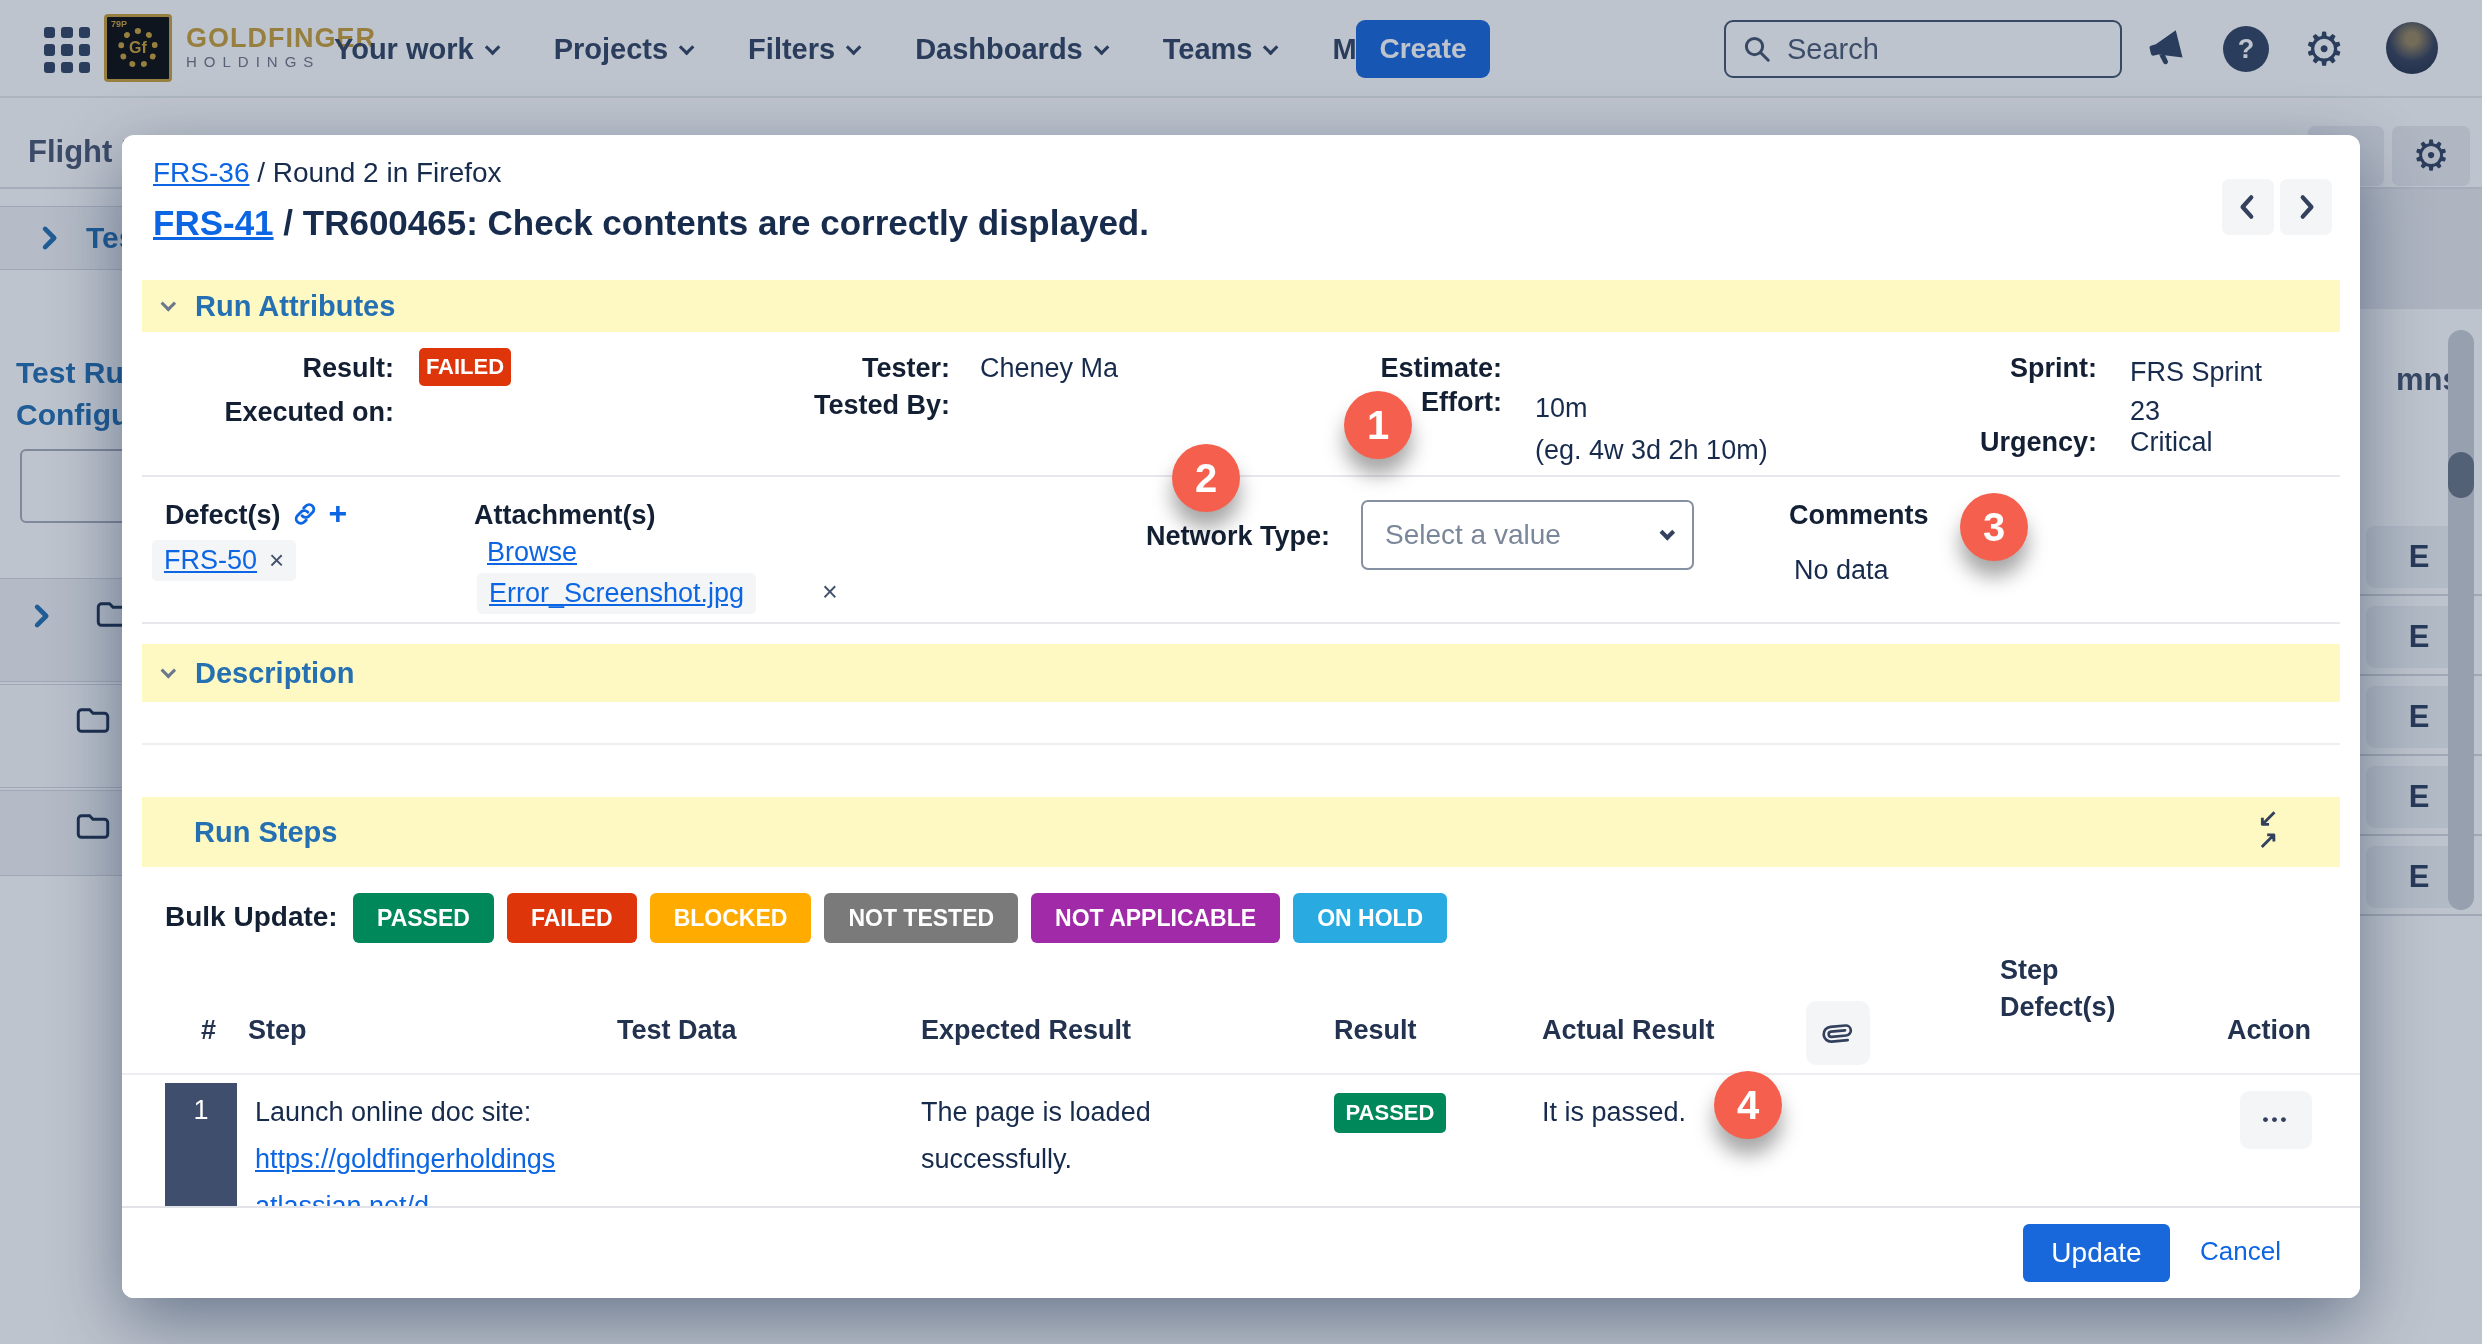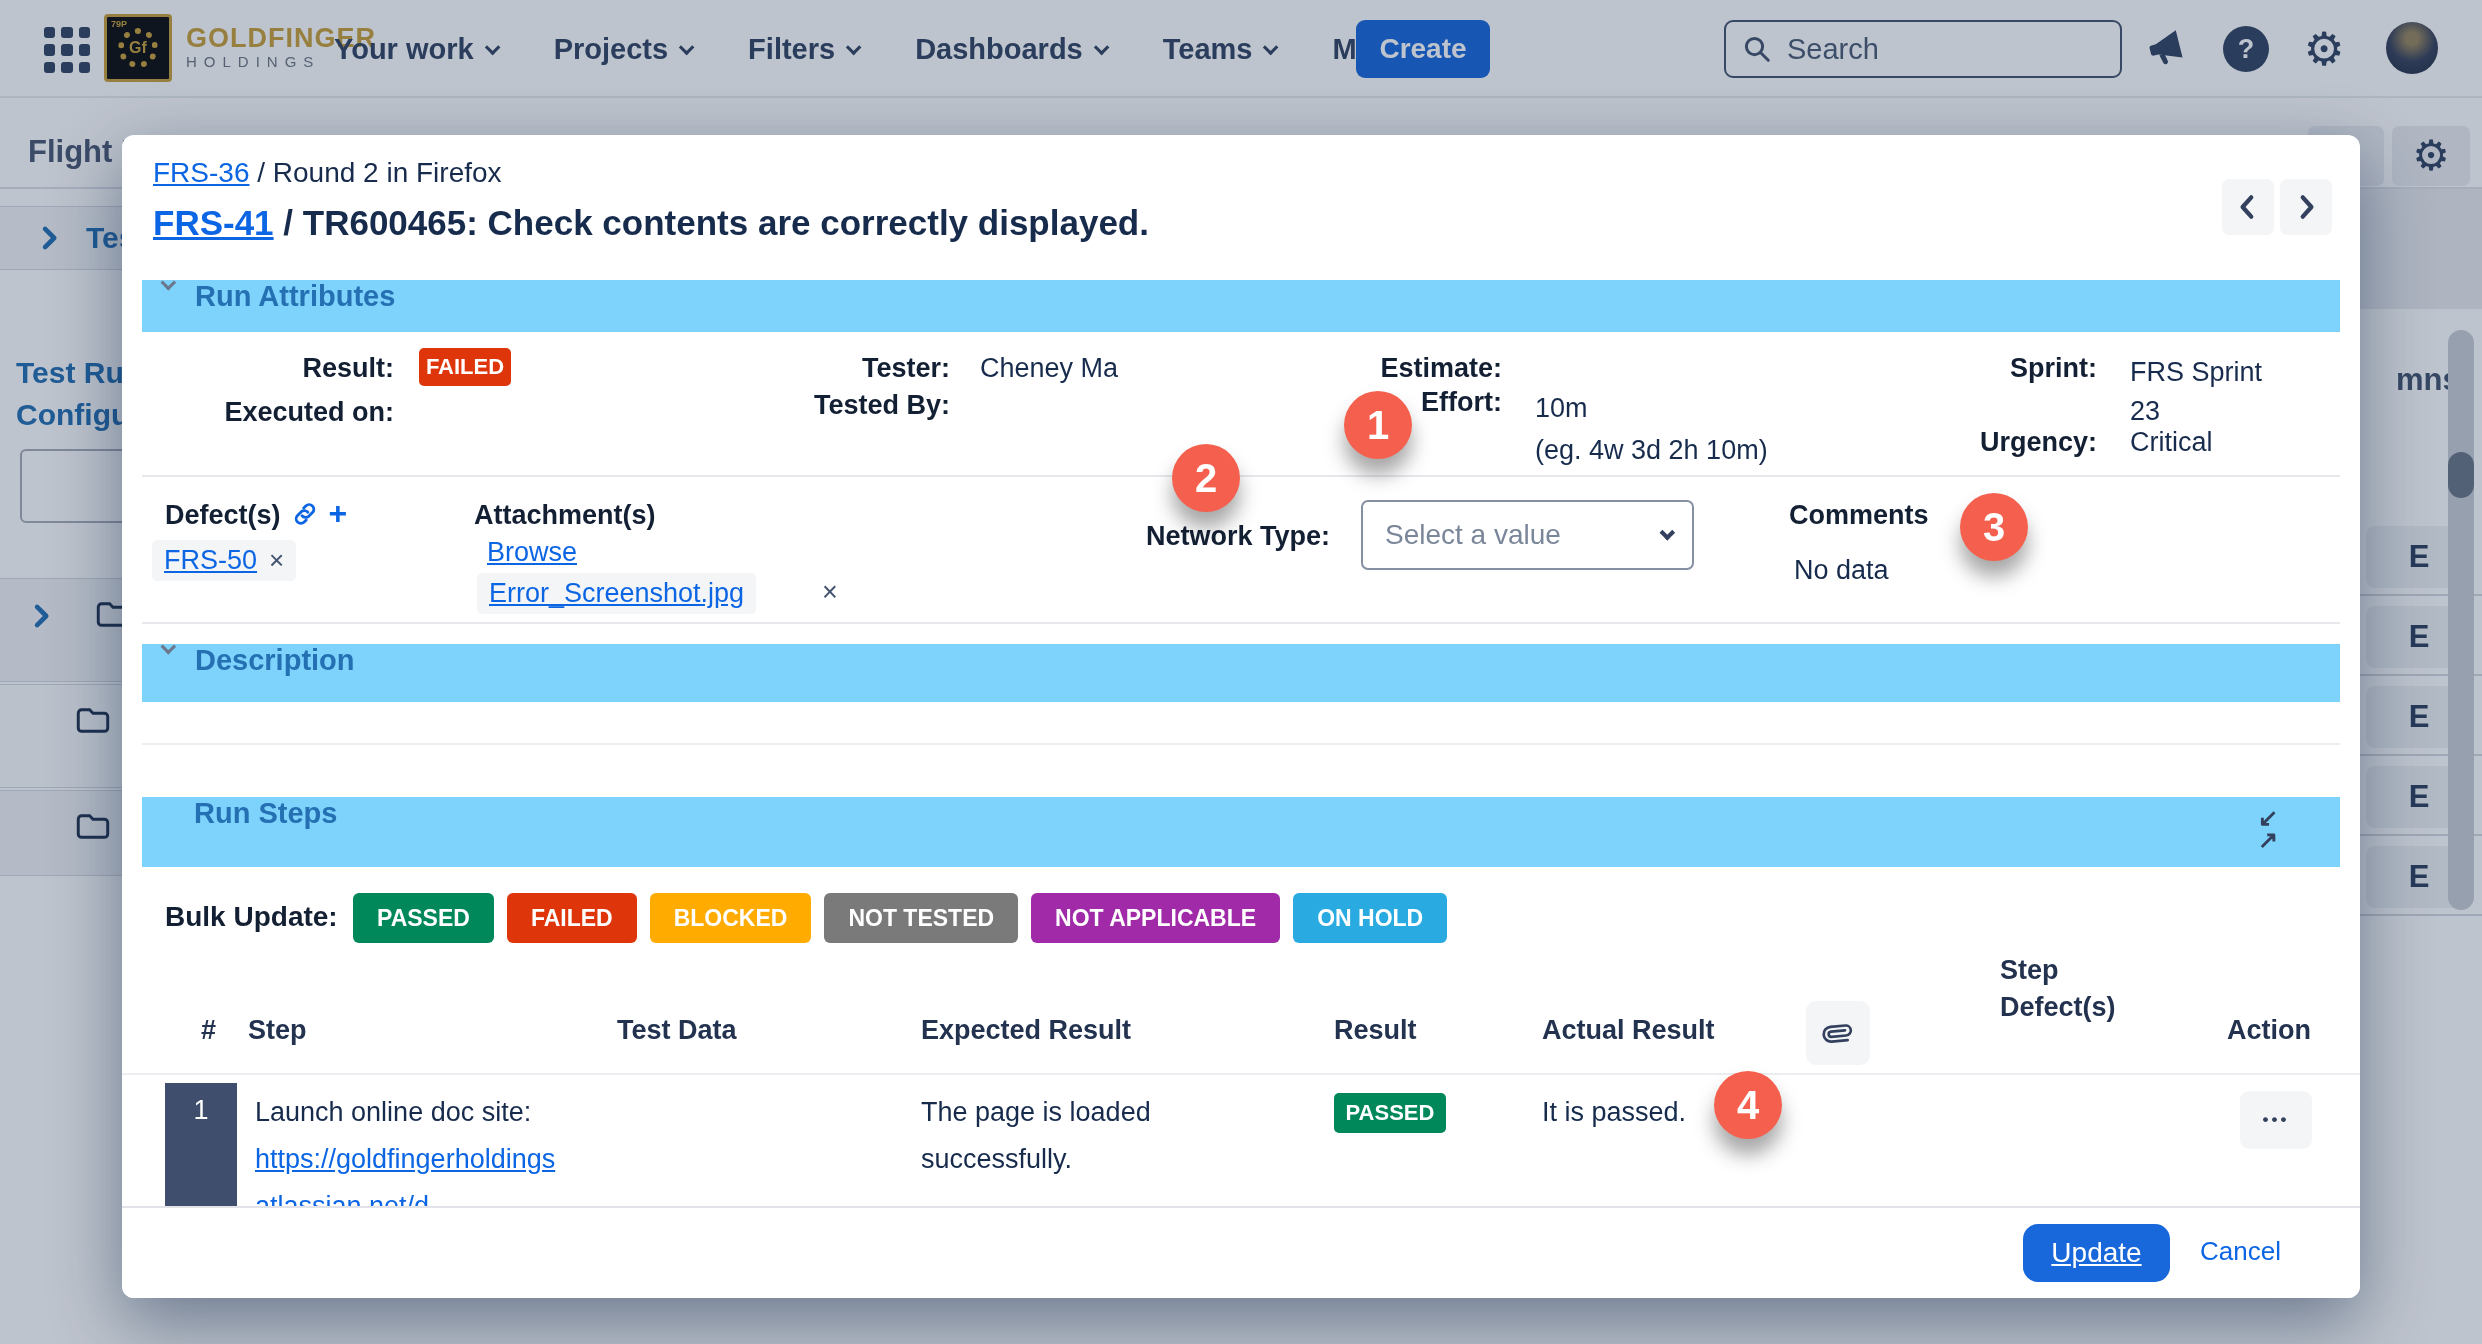--- a/index.html
+++ b/index.html
@@ -76,21 +76,21 @@
   
   .modal{position:absolute;left:122px;top:135px;width:2238px;height:1163px;background:#fff;
          border-radius:12px;box-shadow:0 24px 70px rgba(9,30,66,0.45);overflow:hidden;}
   .crumb1{position:absolute;left:31px;top:22px;font-size:28px;color:#172B4D;}
   .crumb2{position:absolute;left:31px;top:68px;font-size:35px;font-weight:600;color:#172B4D;}
   a.link{color:#0C66E4;text-decoration:underline;cursor:pointer;}
   .nav-arrow{position:absolute;top:44px;width:52px;height:56px;background:#F4F5F7;border-radius:7px;
              display:flex;align-items:center;justify-content:center;cursor:pointer;}
   .arr-prev{left:2100px;}.arr-next{left:2158px;}
 
-  .section-bar{position:absolute;left:20px;width:2198px;background:#7dd3fc;display:flex;}
+  .section-bar{position:absolute;left:20px;width:2198px;background:#fef9c3;display:flex;align-items:center;}
   .section-title{font-size:29px;font-weight:bold;color:#2470B3;}
   .bar-chev{display:inline-block;width:11px;height:11px;border-right:3.5px solid #6B778C;
             border-bottom:3.5px solid #6B778C;transform:rotate(45deg) translateY(-4px);margin:0 24px 0 18px;}
   .bar-attrs{top:145px;height:52px;}
   .bar-desc{top:509px;height:58px;}
   .bar-steps{top:662px;height:70px;padding-left:52px;}
   .collapse-ico{position:absolute;right:62px;top:10px;font-size:24px;color:#33415E;line-height:22px;
                 text-align:center;font-weight:bold;}
 
   .divider{position:absolute;left:20px;width:2198px;height:2px;background:#E6E8EC;}
@@ -128,23 +128,23 @@
            color:#fff;font-size:27px;text-align:center;padding-top:12px;}
   .cell{position:absolute;font-size:27px;color:#172B4D;line-height:47px;}
   .badge-passed{left:1212px;top:18px;width:112px;height:40px;background:#00875A;}
   .action-btn{position:absolute;left:2118px;top:16px;width:72px;height:58px;background:#F4F5F7;
               border-radius:9px;border:none;color:#33415E;font-size:17px;letter-spacing:3px;
               font-weight:bold;cursor:pointer;}
 
   .mfooter{position:absolute;left:0;top:1071px;width:2238px;height:92px;background:#fff;
            border-top:2px solid #E1E3E8;}
   .update-btn{position:absolute;left:1901px;top:16px;width:147px;height:58px;background:#1868DB;
-              border:none;border-radius:15px;color:#fff;font-size:28px;
+              border:none;border-radius:6px;color:#fff;font-size:28px;
               display:flex;align-items:center;justify-content:center;cursor:pointer;
-              font-family:"Liberation Sans",sans-serif;text-decoration:underline;}
+              font-family:"Liberation Sans",sans-serif;}
   .cancel-link{position:absolute;left:2078px;top:28px;font-size:26px;color:#0C66E4;
                text-decoration:none;cursor:pointer;}
 
   
   .callout{position:absolute;width:68px;height:68px;border-radius:50%;background:#F4604D;
            color:#fff;font-size:40px;font-weight:bold;display:flex;align-items:center;
            justify-content:center;box-shadow:0 16px 20px rgba(0,0,0,0.35);z-index:50;}
   .c1{left:1344px;top:391px;}
   .c2{left:1172px;top:444px;}
   .c3{left:1960px;top:493px;}

